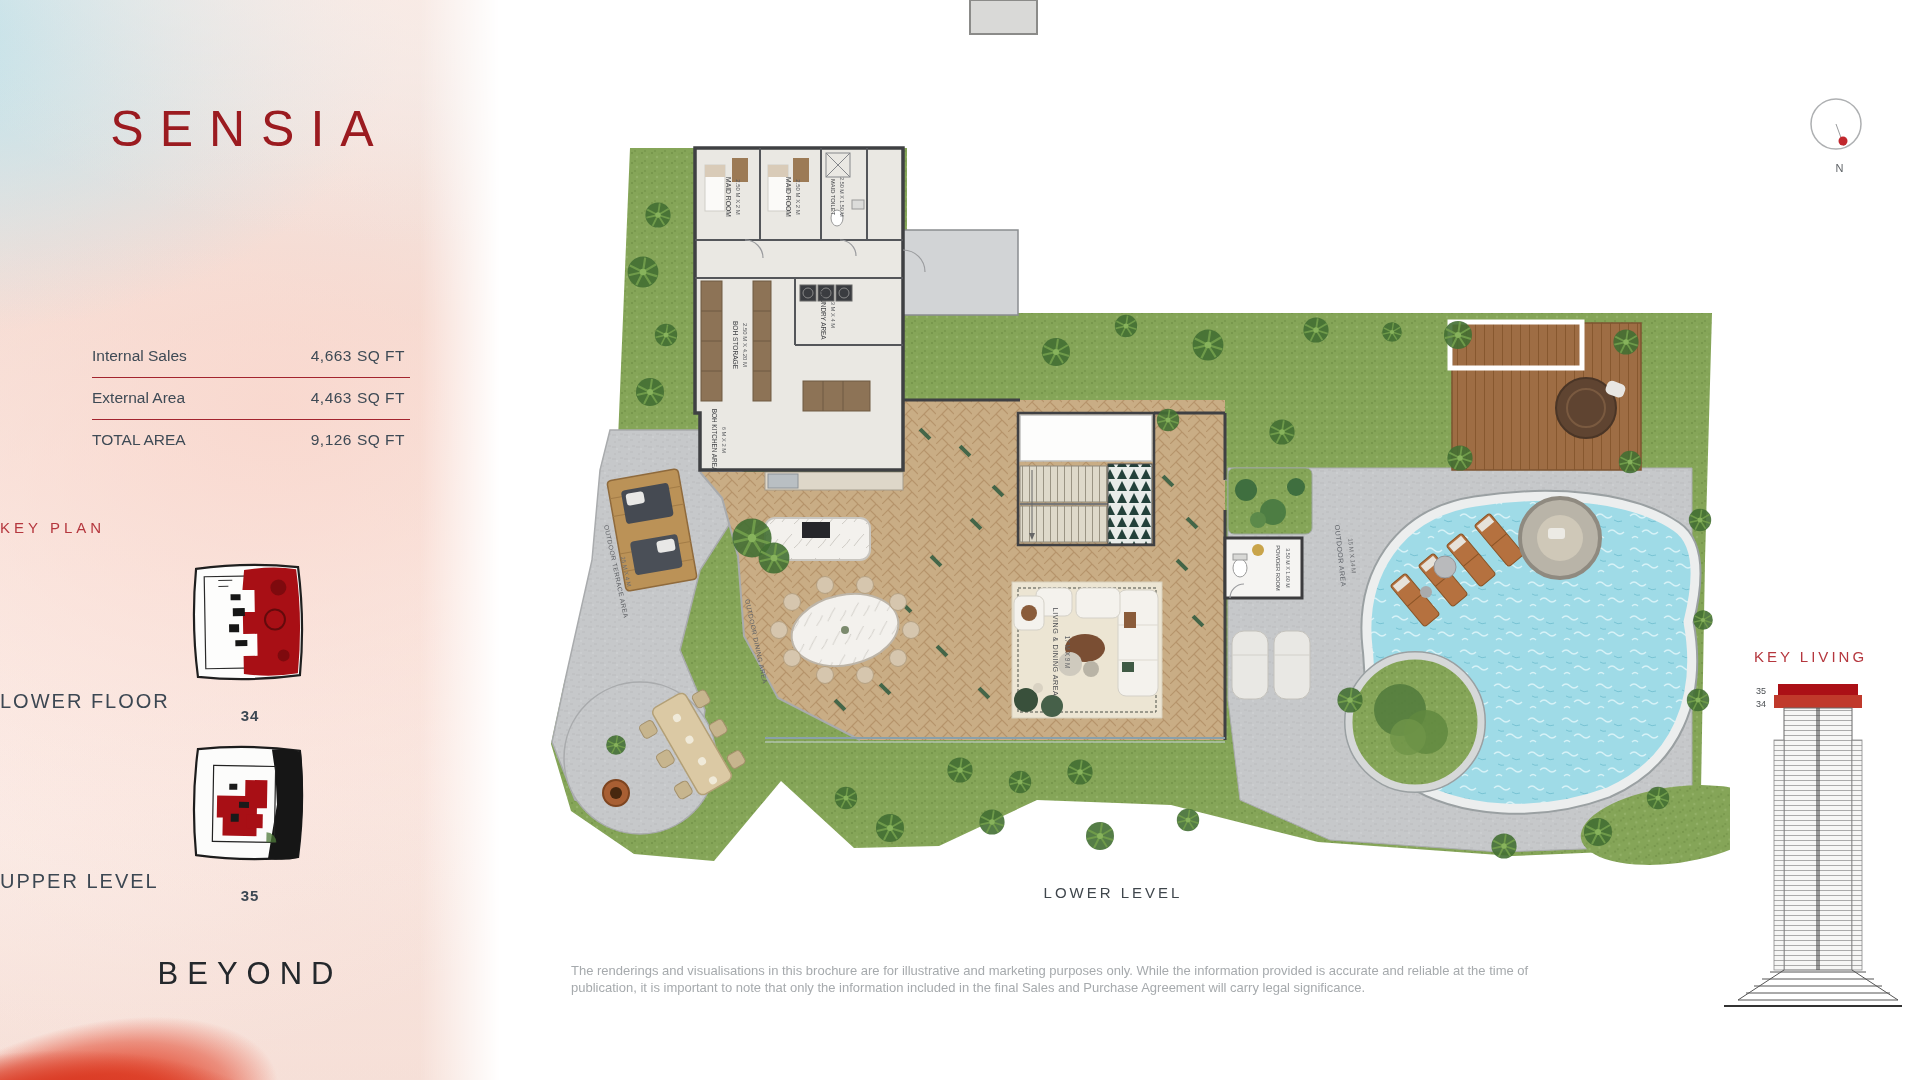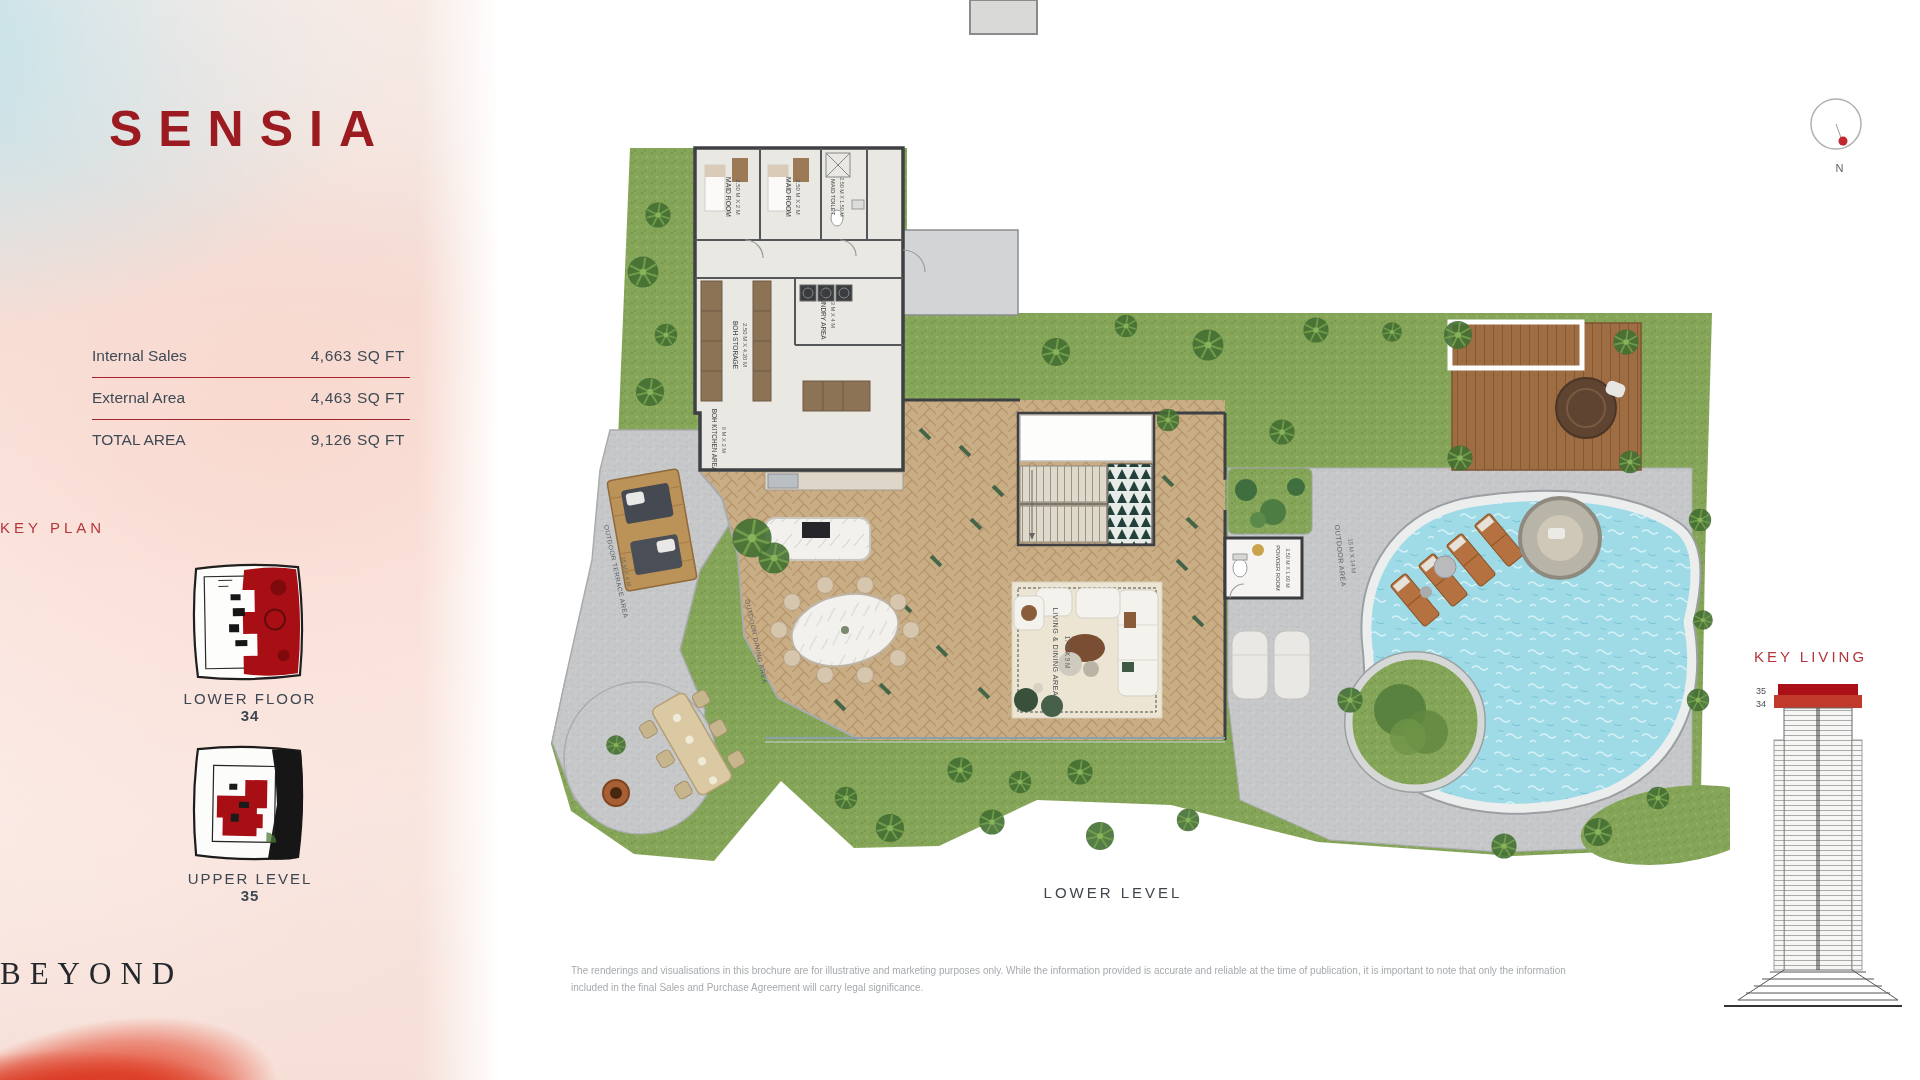--- a/index.html
+++ b/index.html
@@ -16,46 +16,46 @@
       radial-gradient(900px 500px at 60% 85%, rgba(246,222,214,.85), transparent 70%),
       linear-gradient(180deg,#e9f3f6 0%,#f4e2da 30%,#f9ece6 55%,#fbeee9 75%,#f6e1d9 100%);
     -webkit-mask-image:linear-gradient(90deg,#000 84%,transparent 100%);
     mask-image:linear-gradient(90deg,#000 84%,transparent 100%);}
   .splash1{position:absolute;left:-130px;top:930px;width:560px;height:320px;
     background:radial-gradient(ellipse 52% 44% at 34% 56%, #e8442d 0%, #e34a31 38%, rgba(227,74,49,.55) 58%, transparent 74%);
     transform:rotate(-17deg);}
   .splash2{position:absolute;left:-70px;top:1010px;width:460px;height:160px;
     background:radial-gradient(ellipse 60% 60% at 30% 70%, #d93a24 0%, rgba(217,58,36,.8) 45%, transparent 75%);}
   .logo{position:absolute;left:0;top:100px;width:500px;text-align:center;
-    font-size:50px;font-weight:700;letter-spacing:16px;color:#9b1b20;}
+    font-size:50px;font-weight:400;letter-spacing:16px;color:#9b1b20;}
   .ph-title{position:absolute;left:0;top:230px;width:500px;text-align:center;
     font-size:29px;font-weight:400;letter-spacing:4px;color:#333f4a;}
   .areas{position:absolute;left:92px;top:336px;width:318px;color:#3e4a55;font-size:15.5px;}
   .area-row{display:grid;grid-template-columns:1fr auto 58px;align-items:baseline;padding:11px 0 12px;}
   .area-row.rule{border-bottom:1px solid #a3242e;}
   .area-row .val{text-align:center;letter-spacing:.5px;}
   .area-row .unit{text-align:center;letter-spacing:.5px;}
   .kp-head{position:absolute;left:0;top:519px;width:500px;text-align:left;
     font-size:15px;letter-spacing:4px;color:#b5373e;}
   .thumb1{position:absolute;left:183px;top:560px;}
   .thumb2{position:absolute;left:183px;top:744px;}
-  .kp-label{position:absolute;left:0;width:500px;text-align:center;font-size:15px;
+  .kp-label{position:absolute;left:0;width:500px;font-size:20px;
     letter-spacing:2px;color:#3c4752;}
   .kp-num{position:absolute;left:0;width:500px;text-align:center;font-size:15px;
     font-weight:600;letter-spacing:1px;color:#3c4752;}
-  .beyond{position:absolute;left:0;top:956px;width:500px;
-    font-size:31px;font-weight:300;letter-spacing:9px;color:#24282c;font-family:Liberation Serif, serif;}
+  .beyond{position:absolute;left:0;top:956px;width:500px;text-align:center;
+    font-size:31px;font-weight:300;letter-spacing:9px;color:#24282c;}
 
   
   .plan-svg{position:absolute;left:540px;top:0;}
   .compass{position:absolute;left:1796px;top:90px;}
   .caption{position:absolute;left:963px;top:884px;width:300px;text-align:center;
     font-size:15px;letter-spacing:3px;color:#3f464c;}
   .disclaimer{position:absolute;left:571px;top:962px;width:995px;
-    font-size:10px;line-height:17px;color:#a6aaad;}
+    font-size:13px;line-height:17px;color:#a6aaad;}
   .ks-head{position:absolute;left:1738px;top:648px;width:145px;text-align:center;
     font-size:15px;letter-spacing:3px;color:#b5373e;}
   .tower{position:absolute;left:1718px;top:676px;}
   svg{display:block;}
   svg text{font-family:"Liberation Sans", sans-serif;}
 </style>
 </head>
 <body>
 
 <div class="stage">

